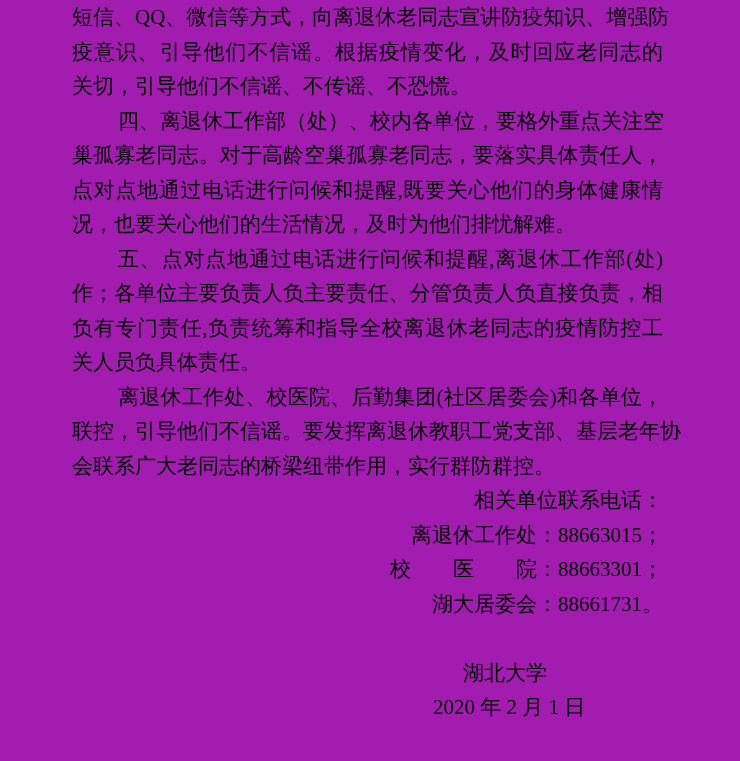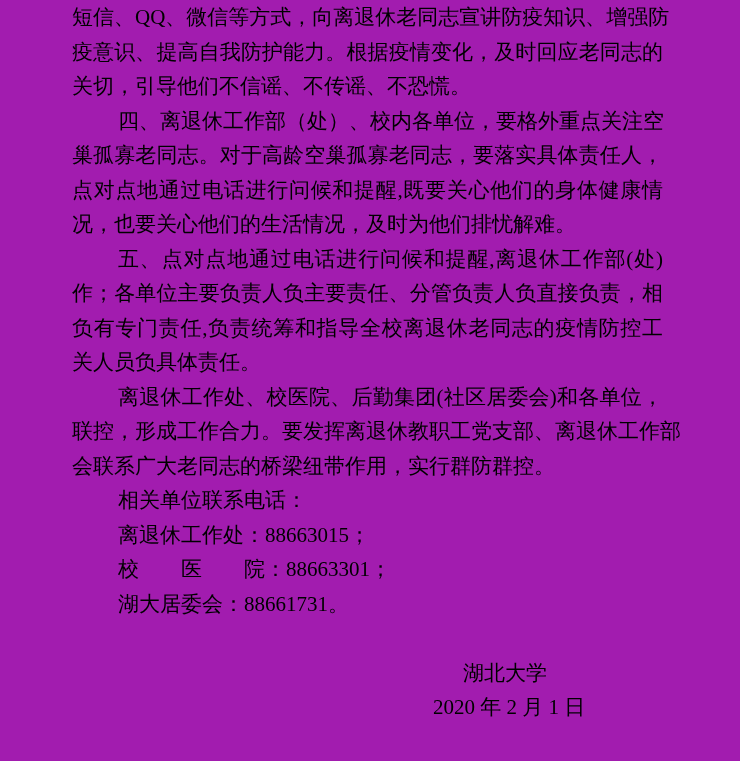--- a/index.html
+++ b/index.html
@@ -30,20 +30,21 @@
     letter-spacing: 0;
   }
   
   .full {
     text-align: justify;
     text-align-last: justify;
   }
   
   .ind {
     text-indent: 46px;
+    text-align: right;
   }
   .blank {
     height: 34.5px;
   }
   .sig {
     margin-left: 361px;
     width: 144px;
     text-align: center;
   }
   .sig .ln {
@@ -51,35 +52,35 @@
     text-align-last: center;
   }
 </style>
 </head>
 <body>
 
 <div class="page">
   <div class="doc-body">
 
     <div class="ln full">短信、QQ、微信等方式，向离退休老同志宣讲防疫知识、增强防</div>
-    <div class="ln full">疫意识、提高自我防护能力。根据疫情变化，及时回应老同志的</div>
+    <div class="ln full">疫意识、引导他们不信谣。根据疫情变化，及时回应老同志的</div>
     <div class="ln">关切，引导他们不信谣、不传谣、不恐慌。</div>
 
     <div class="ln ind full">四、离退休工作部（处）、校内各单位，要格外重点关注空</div>
     <div class="ln full">巢孤寡老同志。对于高龄空巢孤寡老同志，要落实具体责任人，</div>
     <div class="ln full">点对点地通过电话进行问候和提醒,既要关心他们的身体健康情</div>
     <div class="ln">况，也要关心他们的生活情况，及时为他们排忧解难。</div>
 
     <div class="ln ind full">五、点对点地通过电话进行问候和提醒,离退休工作部(处)</div>
     <div class="ln full">作；各单位主要负责人负主要责任、分管负责人负直接负责，相</div>
     <div class="ln full">负有专门责任,负责统筹和指导全校离退休老同志的疫情防控工</div>
     <div class="ln">关人员负具体责任。</div>
 
     <div class="ln ind full">离退休工作处、校医院、后勤集团(社区居委会)和各单位，</div>
-    <div class="ln full">联控，形成工作合力。要发挥离退休教职工党支部、离退休工作部</div>
+    <div class="ln full">联控，引导他们不信谣。要发挥离退休教职工党支部、基层老年协</div>
     <div class="ln">会联系广大老同志的桥梁纽带作用，实行群防群控。</div>
 
     <div class="ln ind">相关单位联系电话：</div>
     <div class="ln ind">离退休工作处：88663015；</div>
     <div class="ln ind">校　　医　　院：88663301；</div>
     <div class="ln ind">湖大居委会：88661731。</div>
 
     <div class="ln blank"></div>
 
     <div class="sig">

